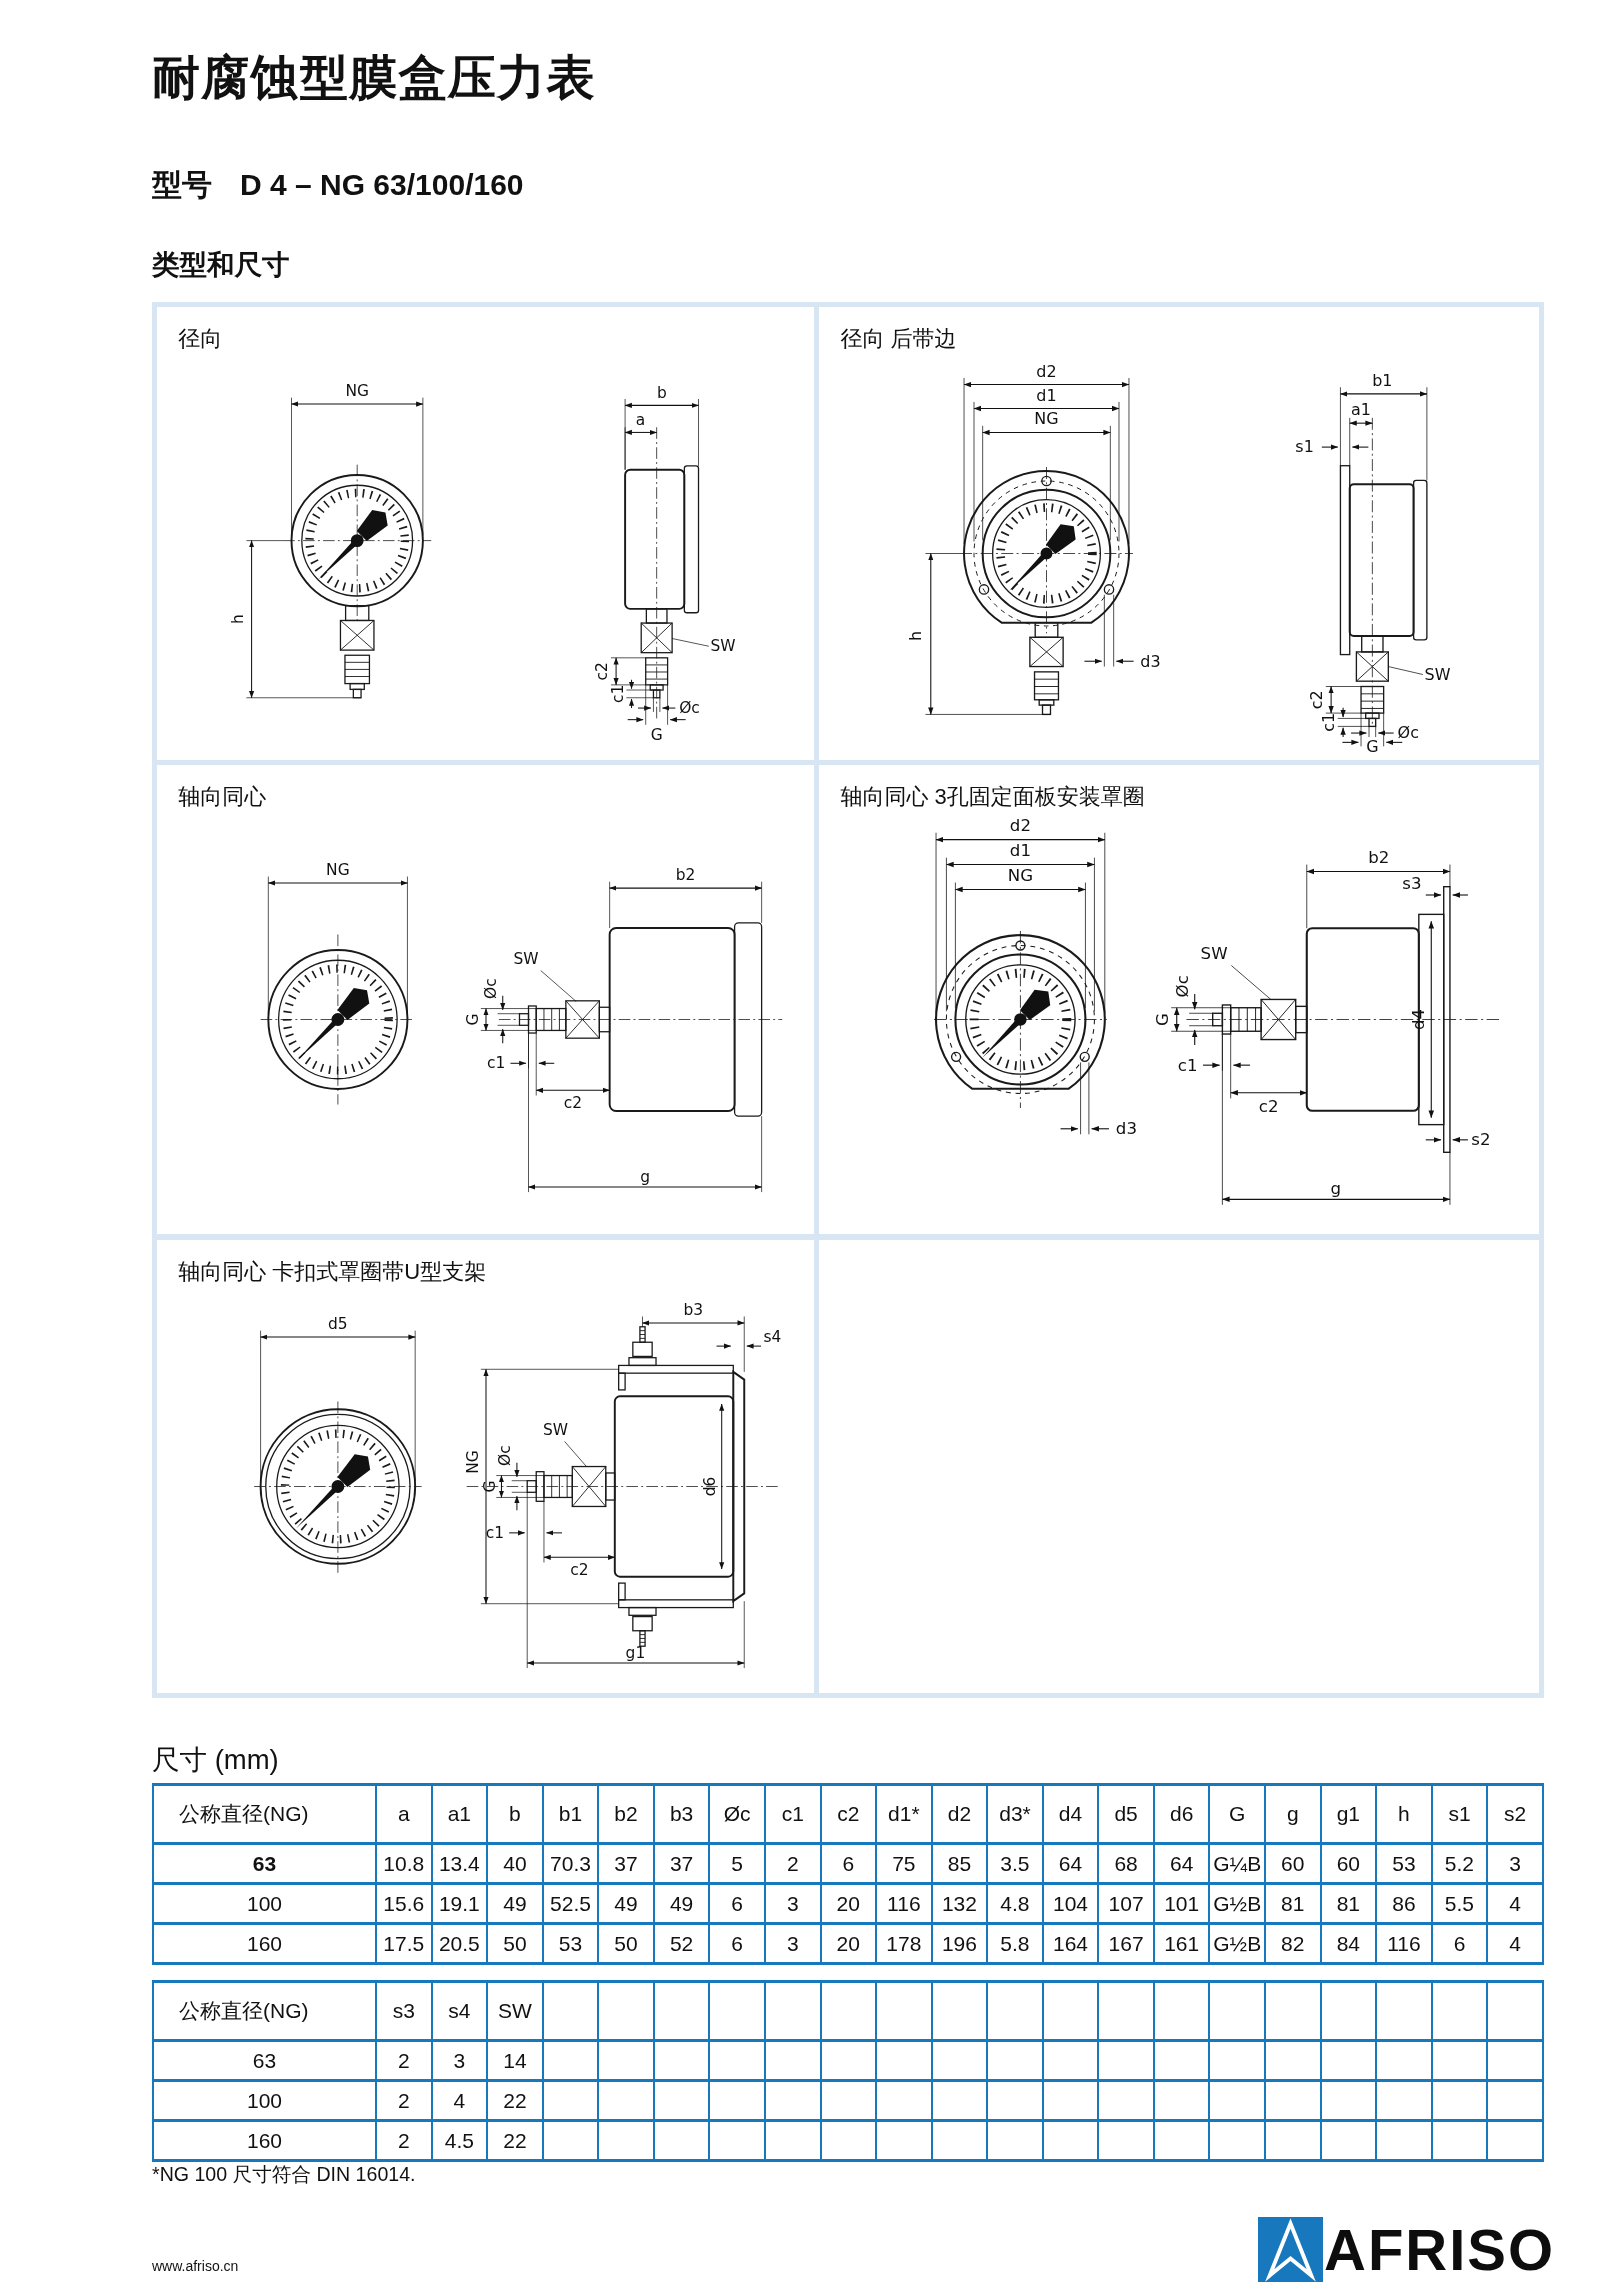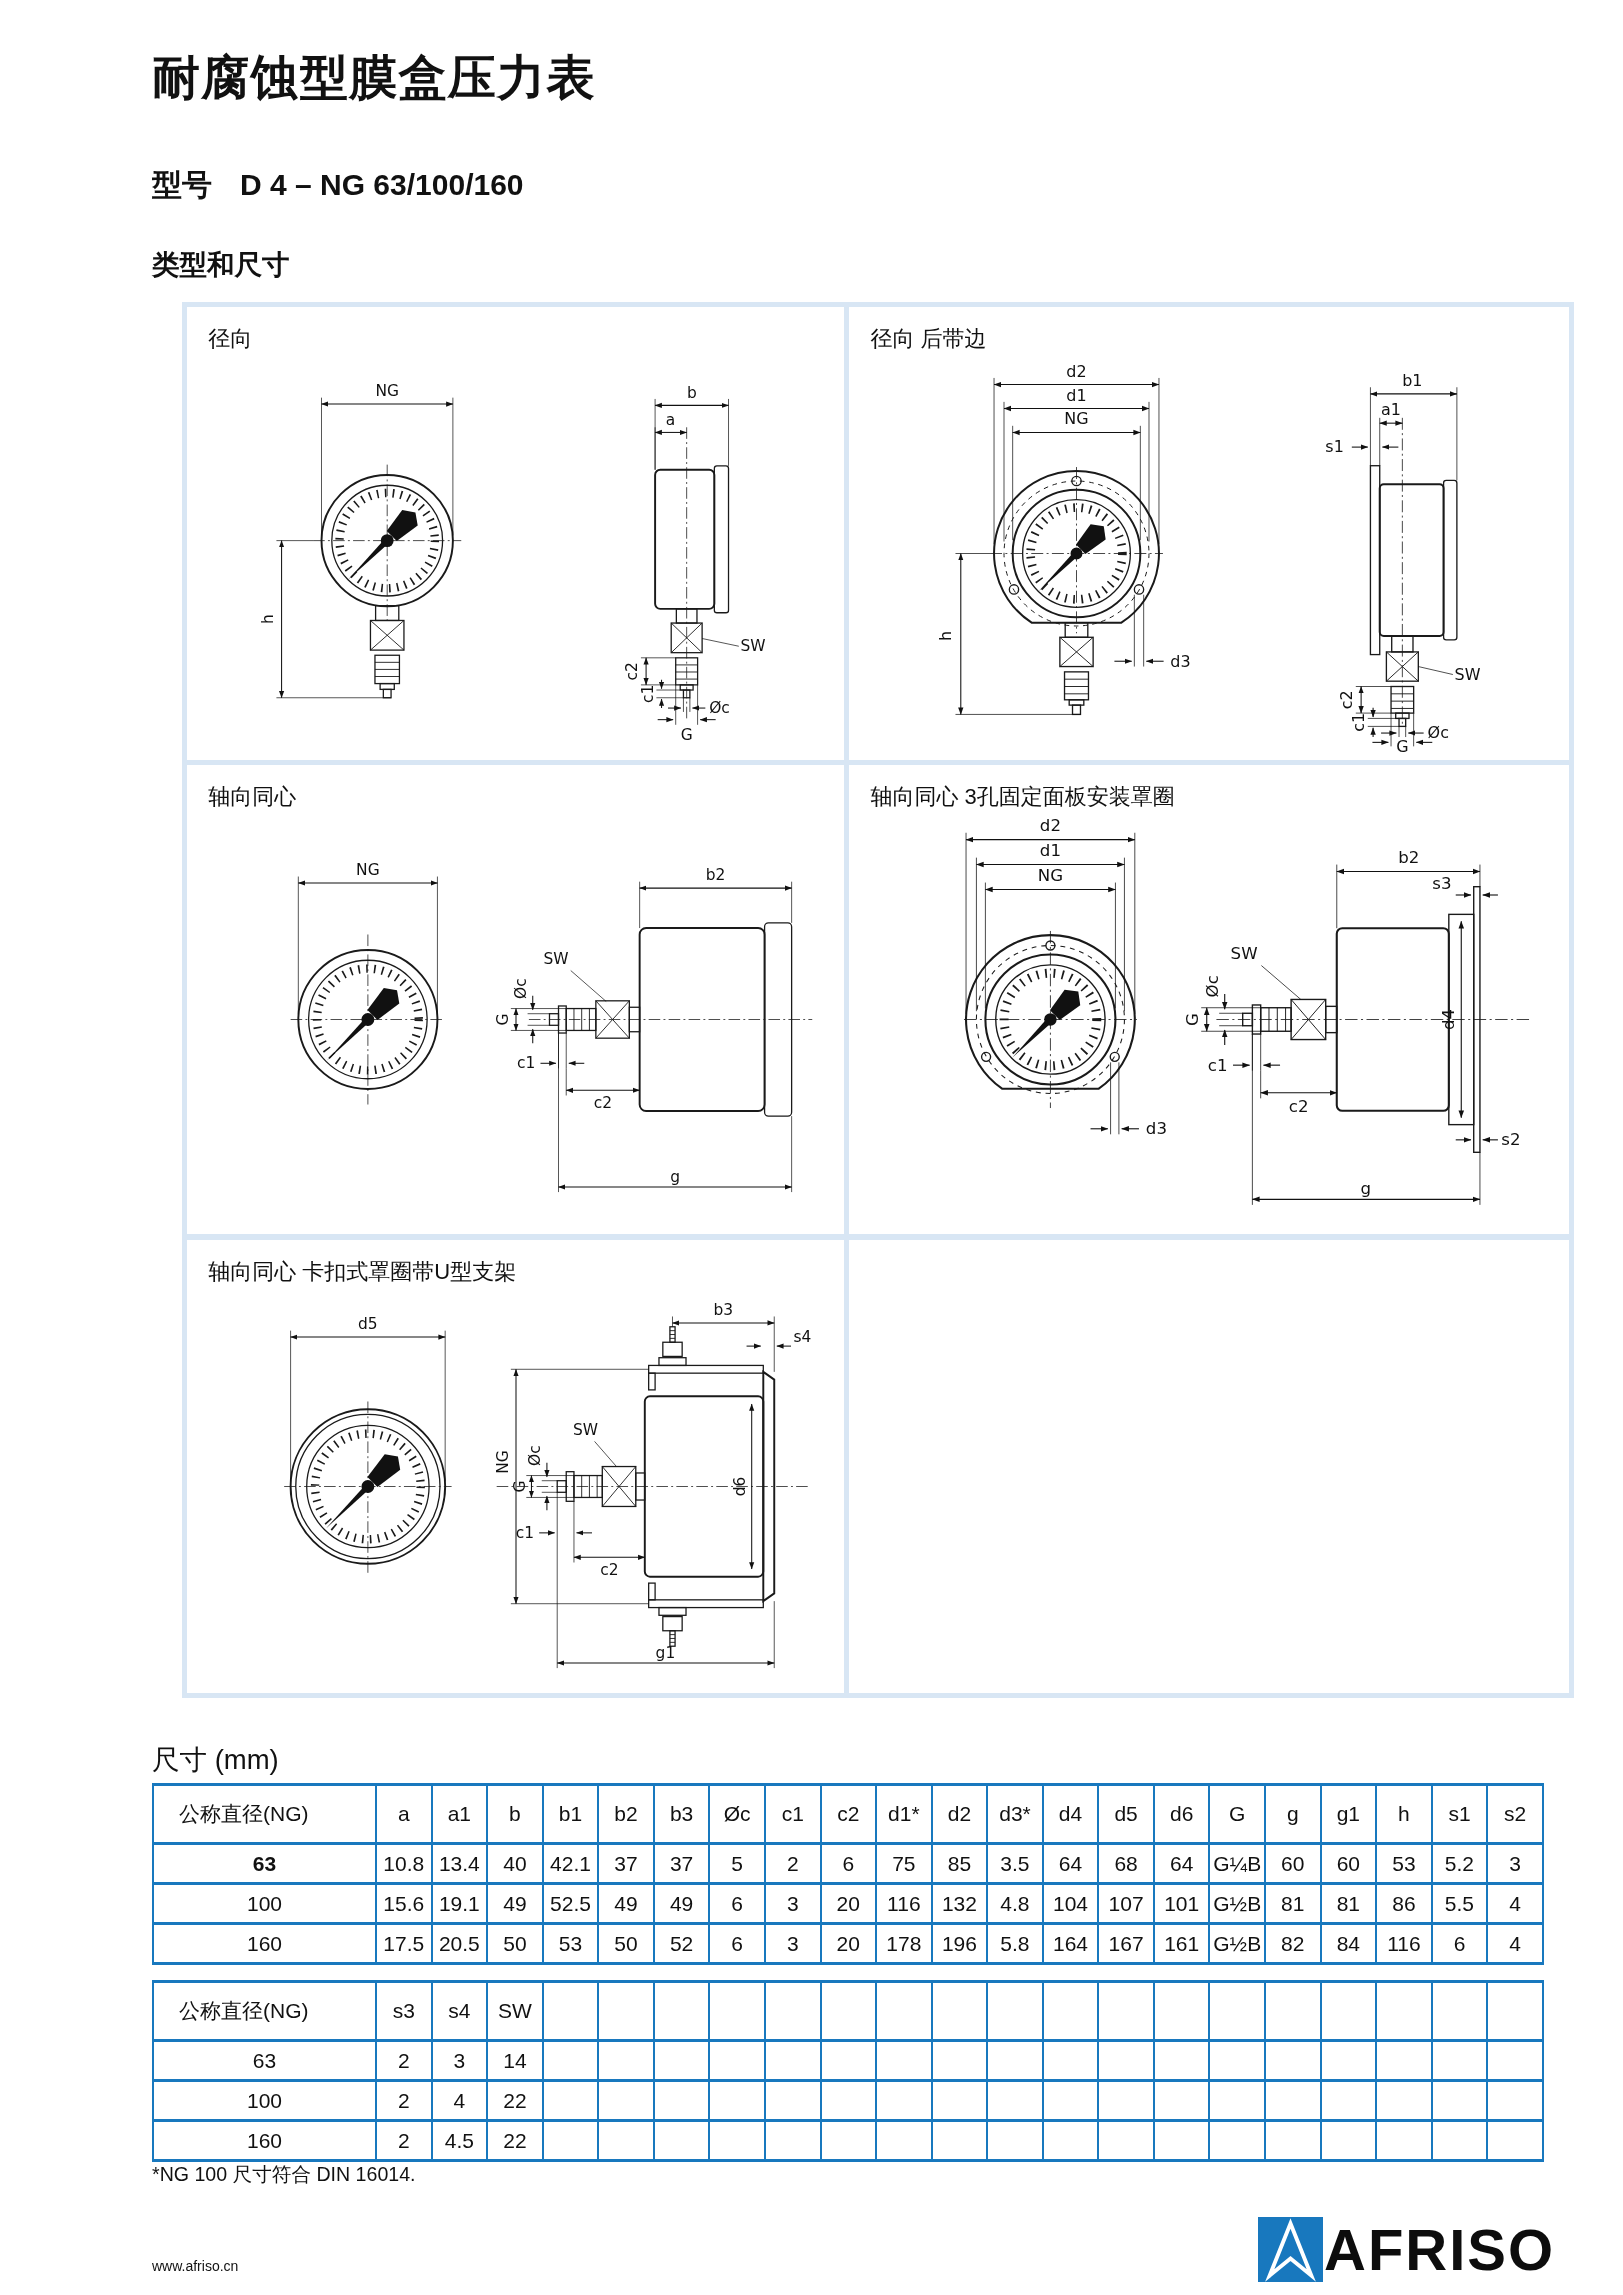--- a/index.html
+++ b/index.html
@@ -4,21 +4,21 @@
 <style>
   html,body{margin:0;padding:0;background:#ffffff;}
   body{width:1623px;height:2295px;position:relative;font-family:"Liberation Sans",sans-serif;color:#111;}
   .abs{position:absolute;}
   #title{left:152px;top:46px;font-size:48px;font-weight:bold;letter-spacing:1.3px;}
   #modelline{left:152px;top:165px;font-size:30px;font-weight:bold;}
   #modelline .mv{margin-left:28px;}
   #sec-types{left:152px;top:247px;font-size:27.5px;font-weight:bold;}
   #grid{left:152px;top:302px;width:1392px;background:#d8e6f4;display:grid;
         grid-template-columns:657px 720px;grid-template-rows:453px 469px 453px;
-        gap:5.2px;padding:5.2px;box-sizing:border-box;margin-left:30px;}
+        gap:5.2px;padding:5.2px;box-sizing:border-box;}
   .panel{background:#fff;position:relative;}
   .panel-label{position:absolute;top:17px;left:21px;font-size:22px;color:#111;white-space:pre;}
   .panel svg{position:absolute;left:6.5px;top:47px;width:calc(100% - 13px);height:calc(100% - 54px);}
   
   .ln{fill:none;stroke:#1a1a1a;stroke-width:2;}
   .ln1{fill:none;stroke:#1a1a1a;stroke-width:1.4;}
   .ln2{fill:none;stroke:#1a1a1a;stroke-width:3;}
   .ticks{fill:none;stroke:#1a1a1a;stroke-width:13;stroke-dasharray:2.5 9.8;}
   .bolt{fill:none;stroke:#1a1a1a;stroke-width:1.5;stroke-dasharray:7 7;}
   .cl{fill:none;stroke:#1a1a1a;stroke-width:1.2;stroke-dasharray:18 5 3 5;}
@@ -584,21 +584,21 @@
         <th>s1</th>
         <th>s2</th>
       </tr>
     </thead>
     <tbody>
       <tr>
         <td class="c0 bd">63</td>
         <td>10.8</td>
         <td>13.4</td>
         <td>40</td>
-        <td>42.1</td>
+        <td>70.3</td>
         <td>37</td>
         <td>37</td>
         <td>5</td>
         <td>2</td>
         <td>6</td>
         <td>75</td>
         <td>85</td>
         <td>3.5</td>
         <td>64</td>
         <td>68</td>

